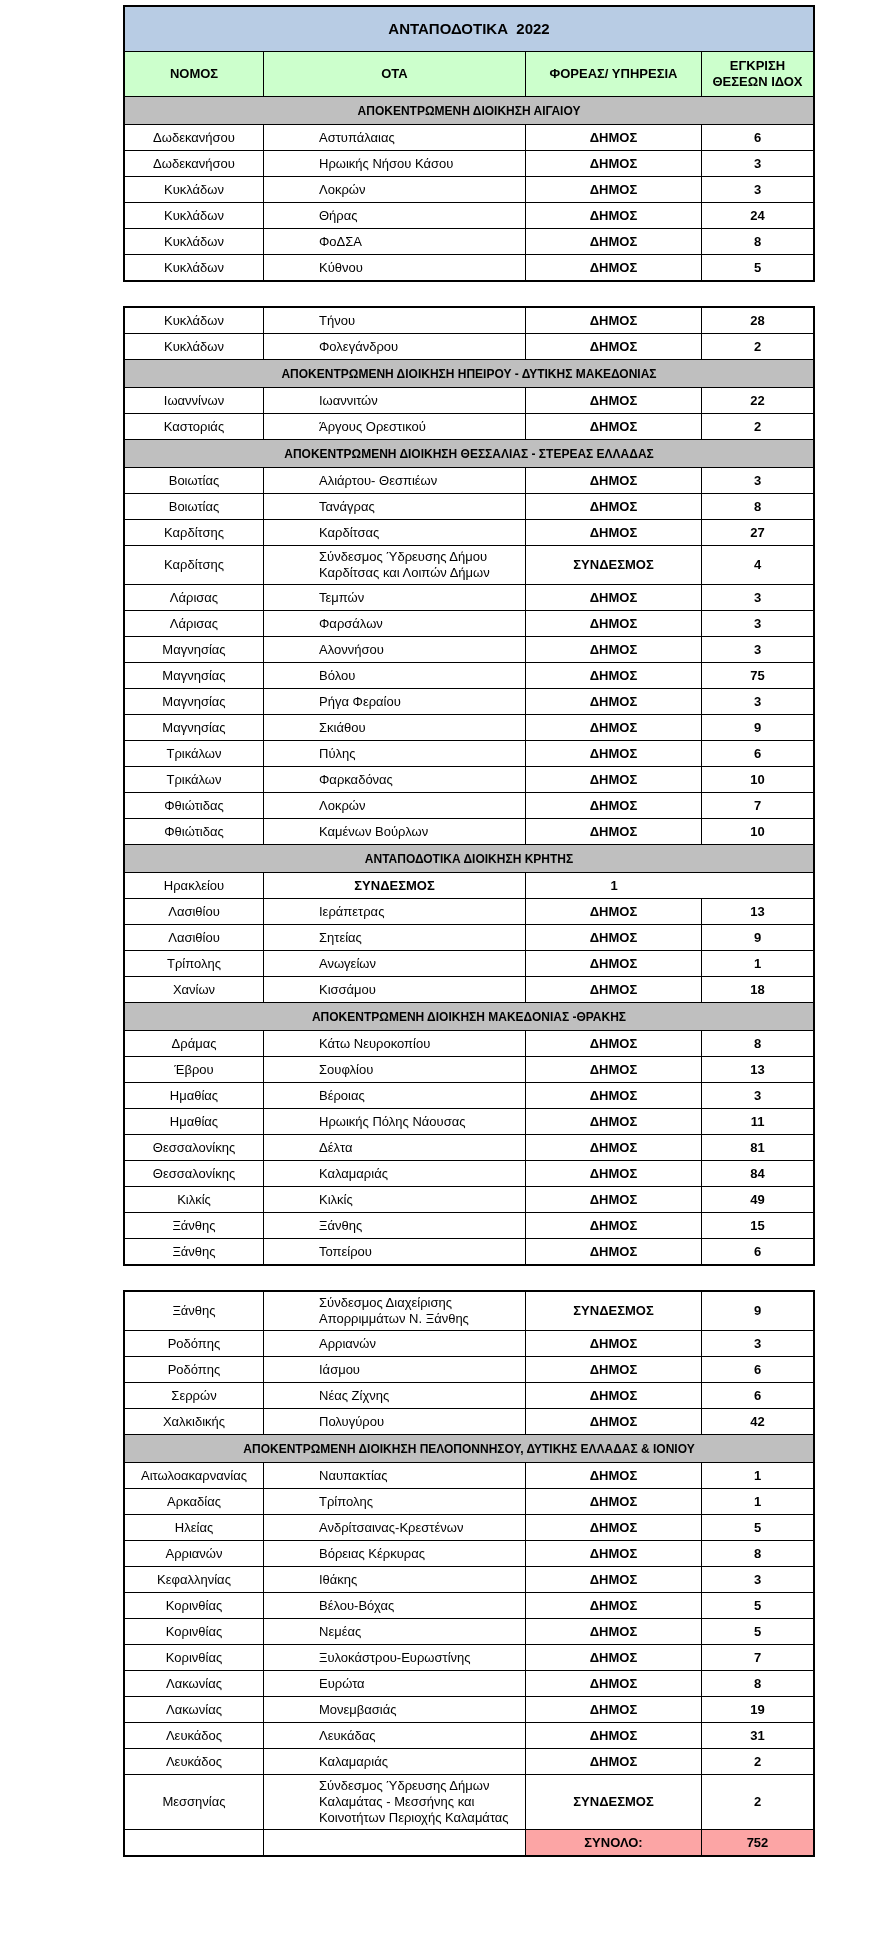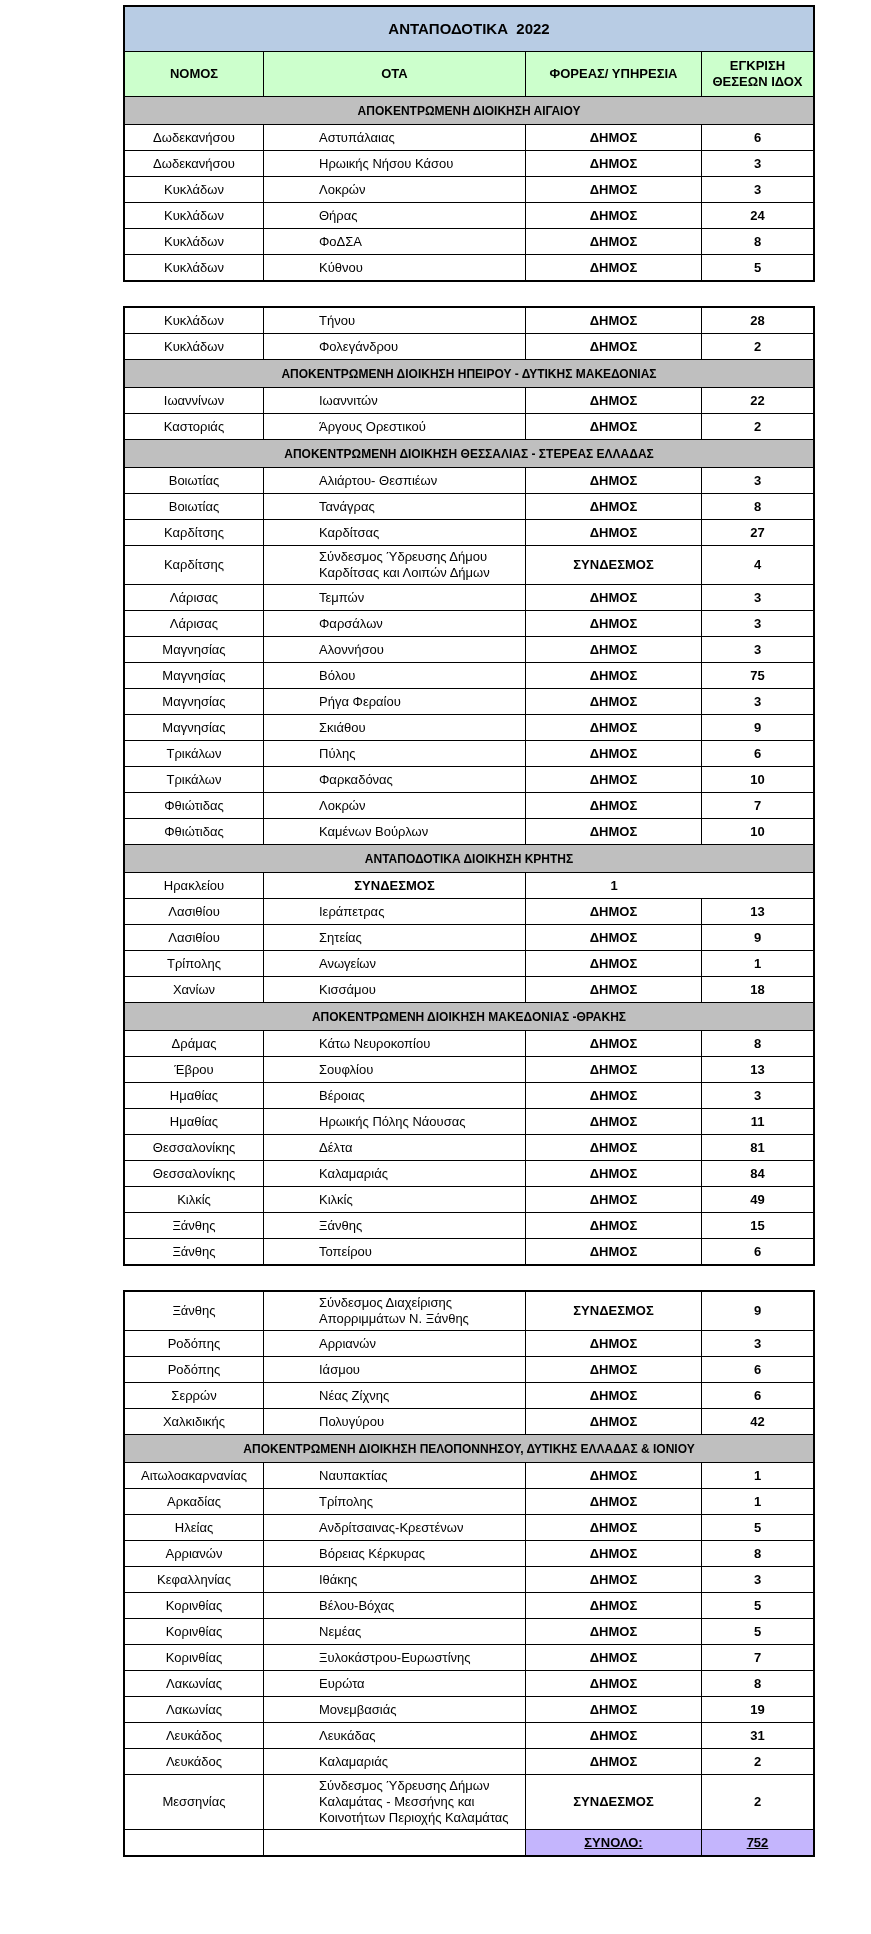--- a/index.html
+++ b/index.html
@@ -70,23 +70,22 @@
     text-align: left;
     padding-left: 8px;
     font-weight: normal;
     margin-left: 47px;
   }
   .c-foreas { font-weight: bold; }
   .c-value { font-weight: bold; }
   .total-row .c-empty { background: #ffffff; }
   .total-row .c-total-label,
   .total-row .c-total-value {
-    background: #c4b5fd;
+    background: #fca5a5;
     font-weight: bold;
-    text-decoration: underline;
   }
 </style>
 </head>
 <body>
 
 <div class="page">
   <div class="tblwrap">
 
     <div class="segment">
       <div class="trow title-row">

